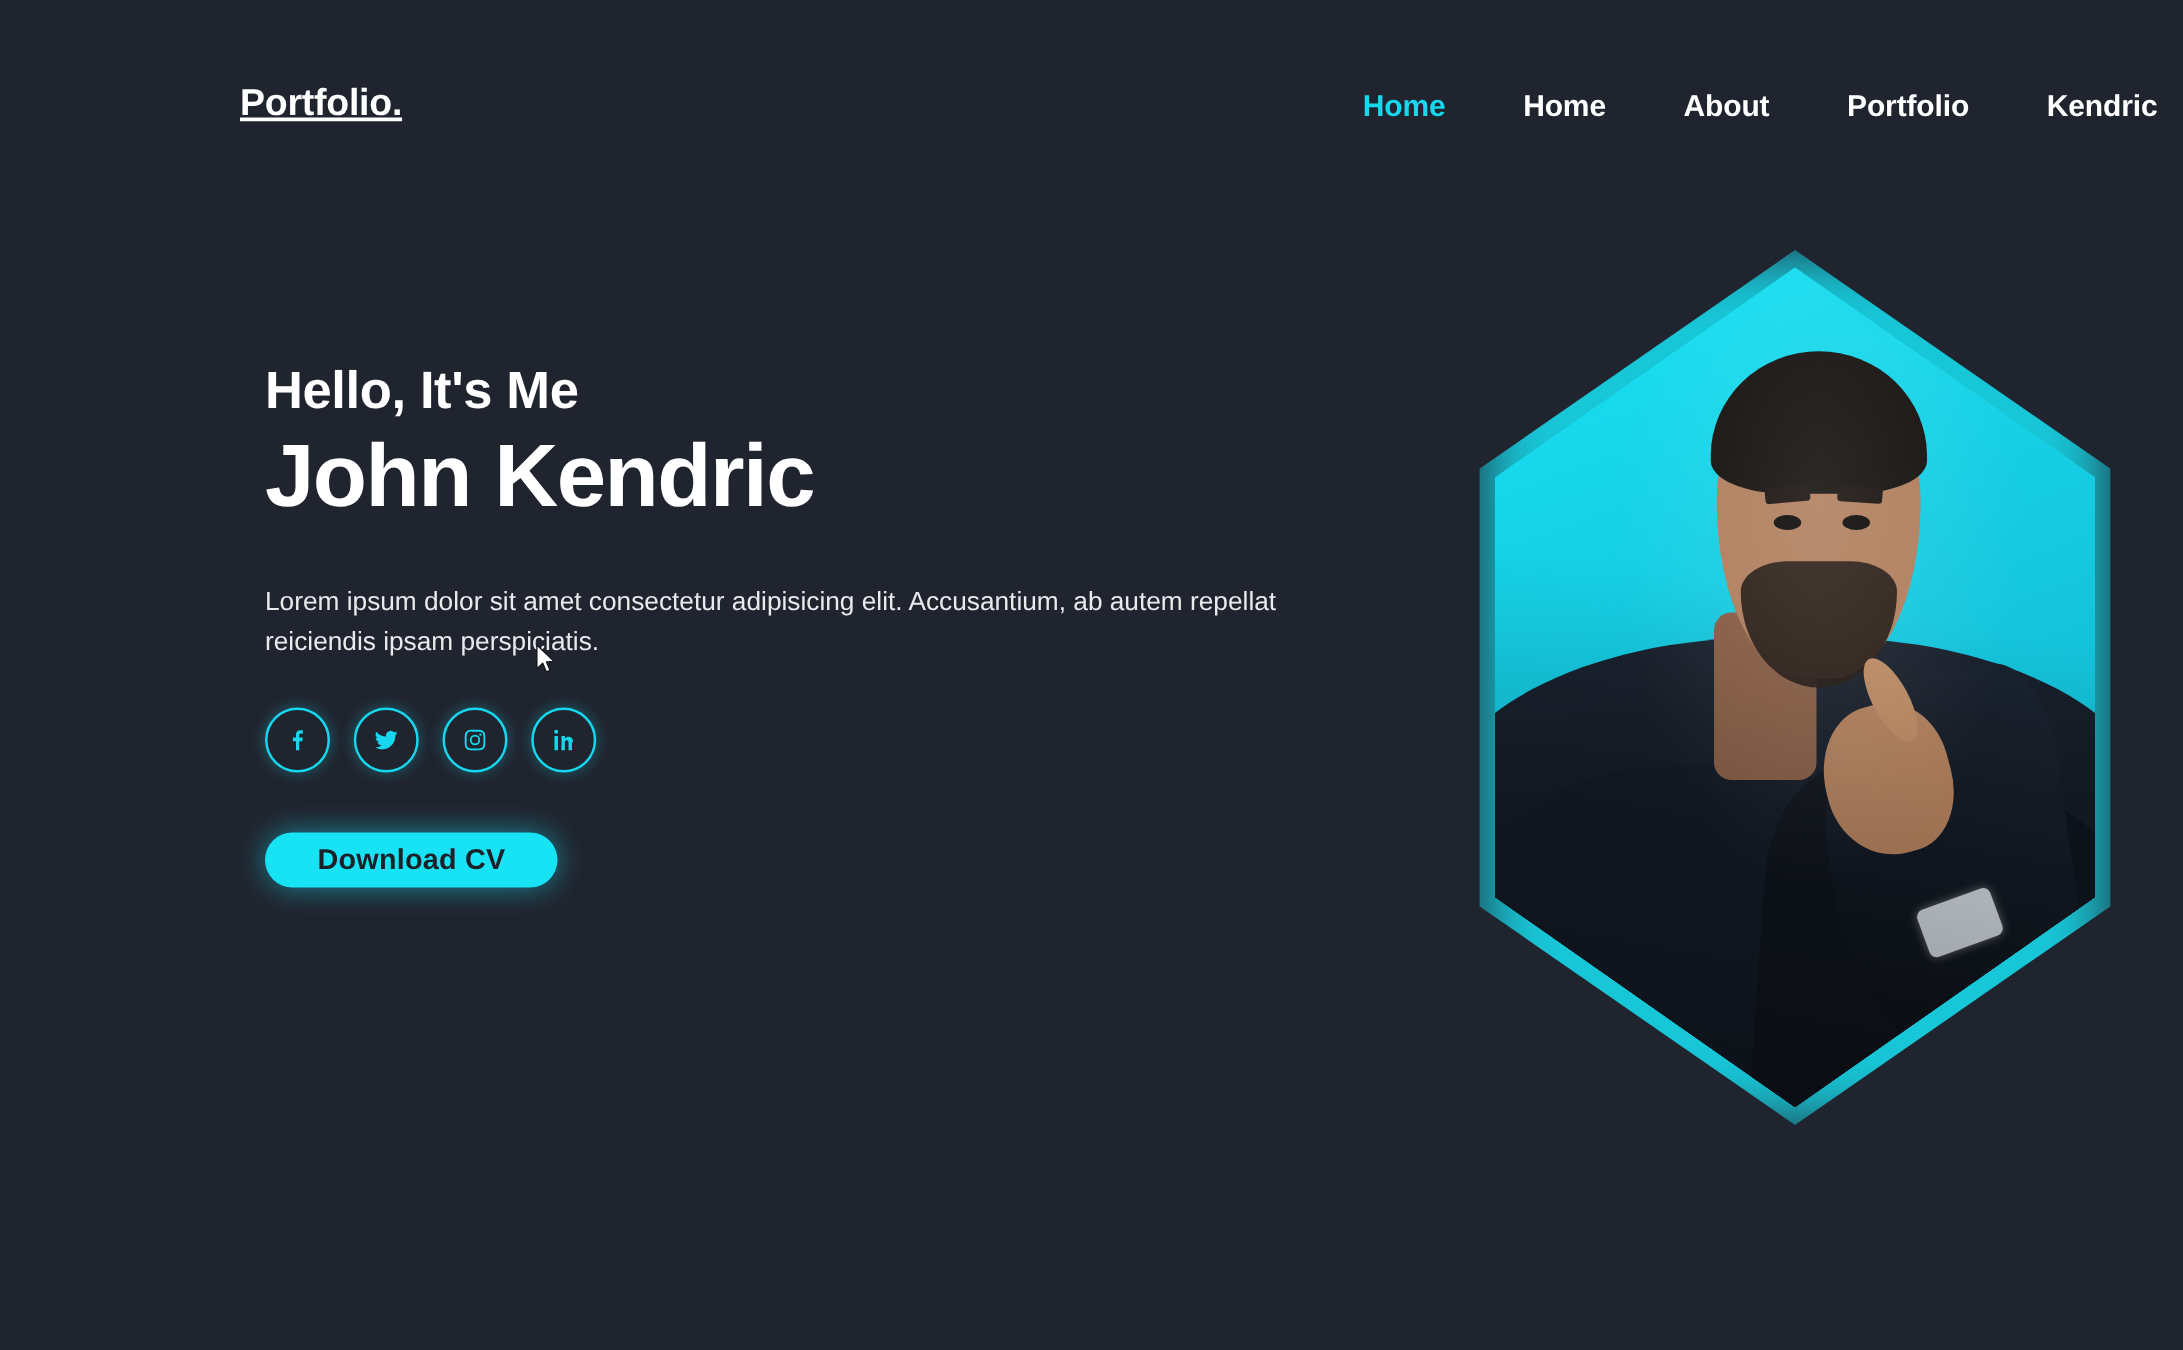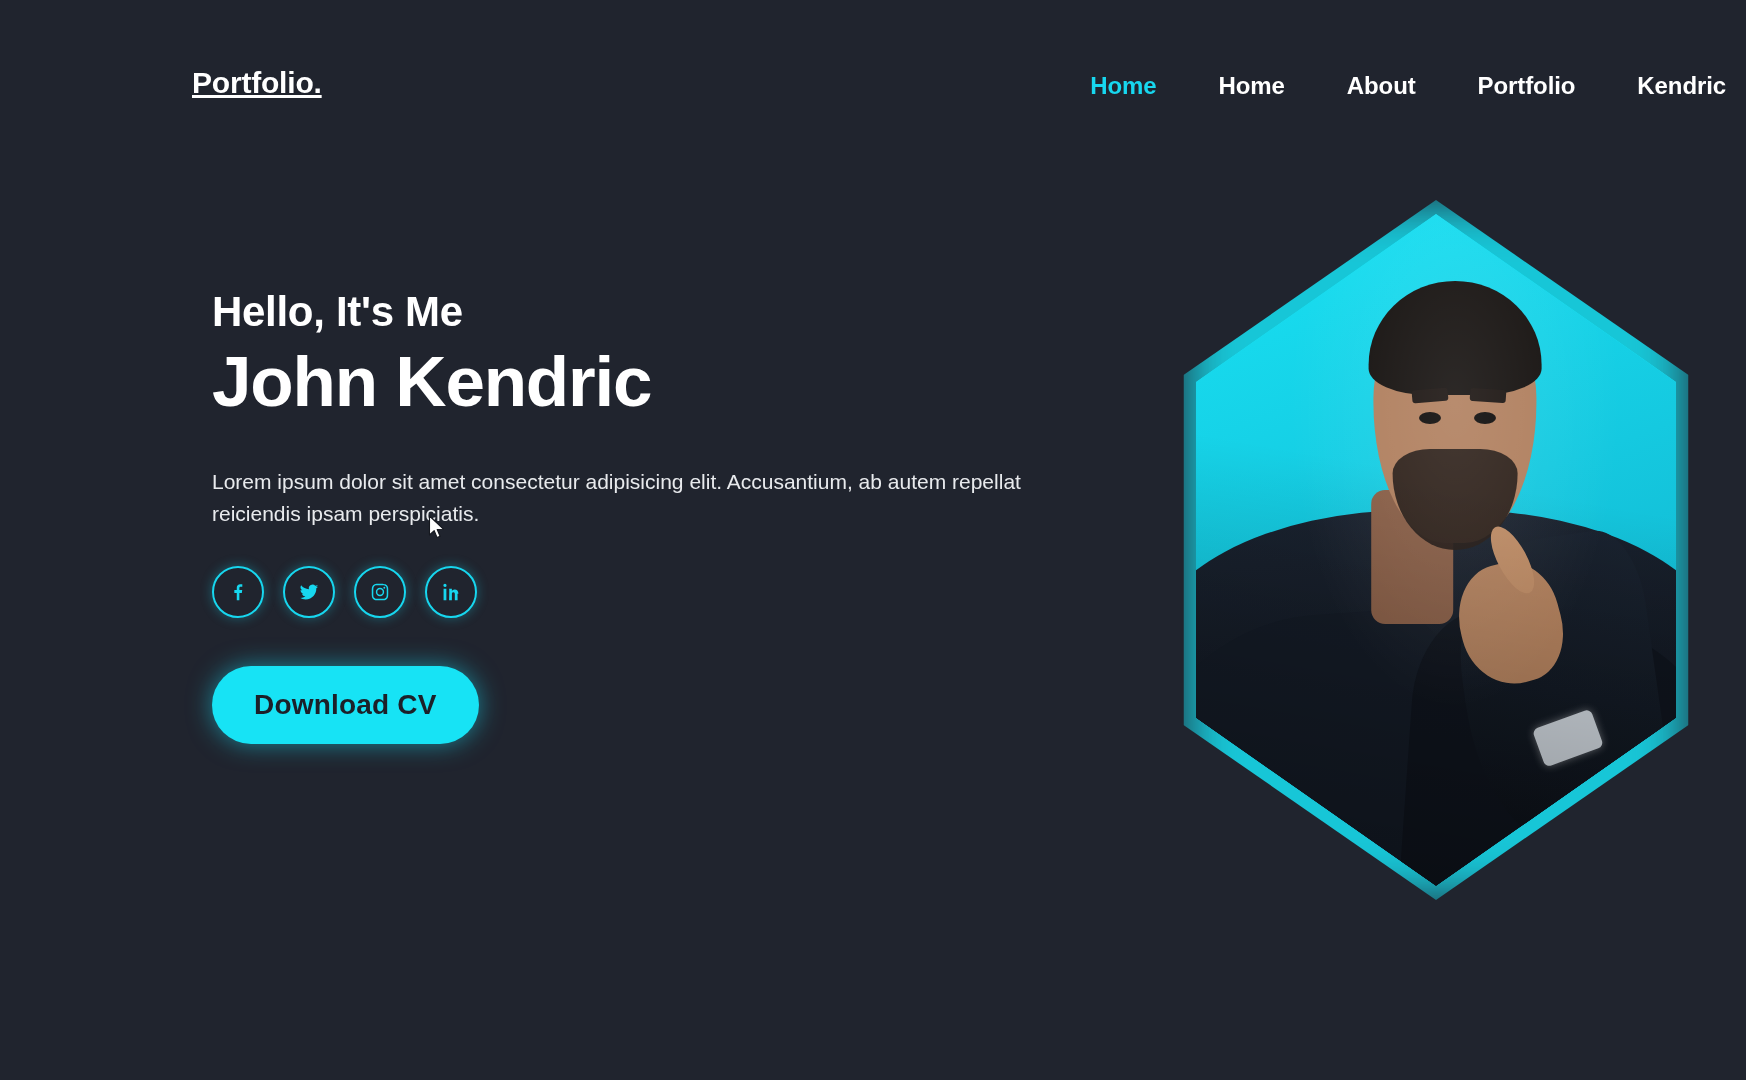--- a/index.html
+++ b/index.html
@@ -130,27 +130,27 @@
     box-shadow:0 0 12px rgba(23,215,239,.35);
   }
   .social-icon svg { width:22px; height:22px; fill:#17d7ef; }
 
   
   .btn-wrap { margin-top:48px; }
   .btn {
     display:inline-flex;
     align-items:center;
     justify-content:center;
-    height:78px;
+    height:44px;
     padding:0 42px;
     border:none;
     border-radius:40px;
     background:#17e3f5;
     color:#1c2029;
-    font-size:28px;
+    font-size:23px;
     font-weight:bold;
     letter-spacing:.2px;
     cursor:pointer;
     box-shadow:0 0 24px rgba(23,215,239,.55);
     font-family:"Liberation Sans", sans-serif;
   }
 
   
   .home-img {
     position:absolute;

